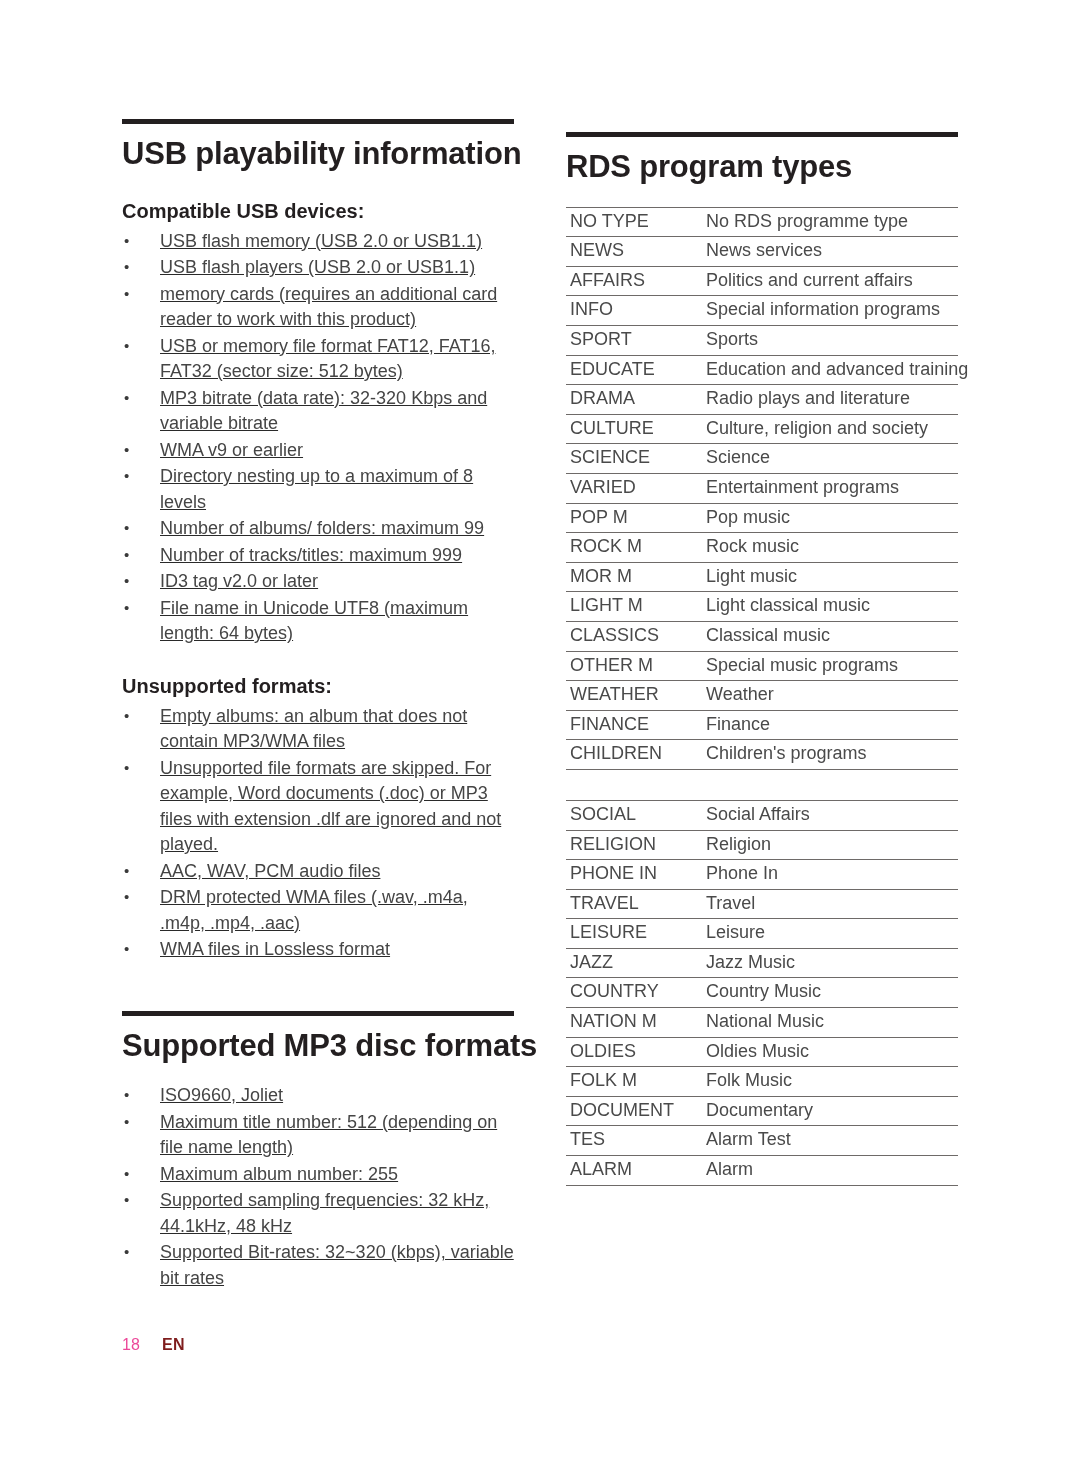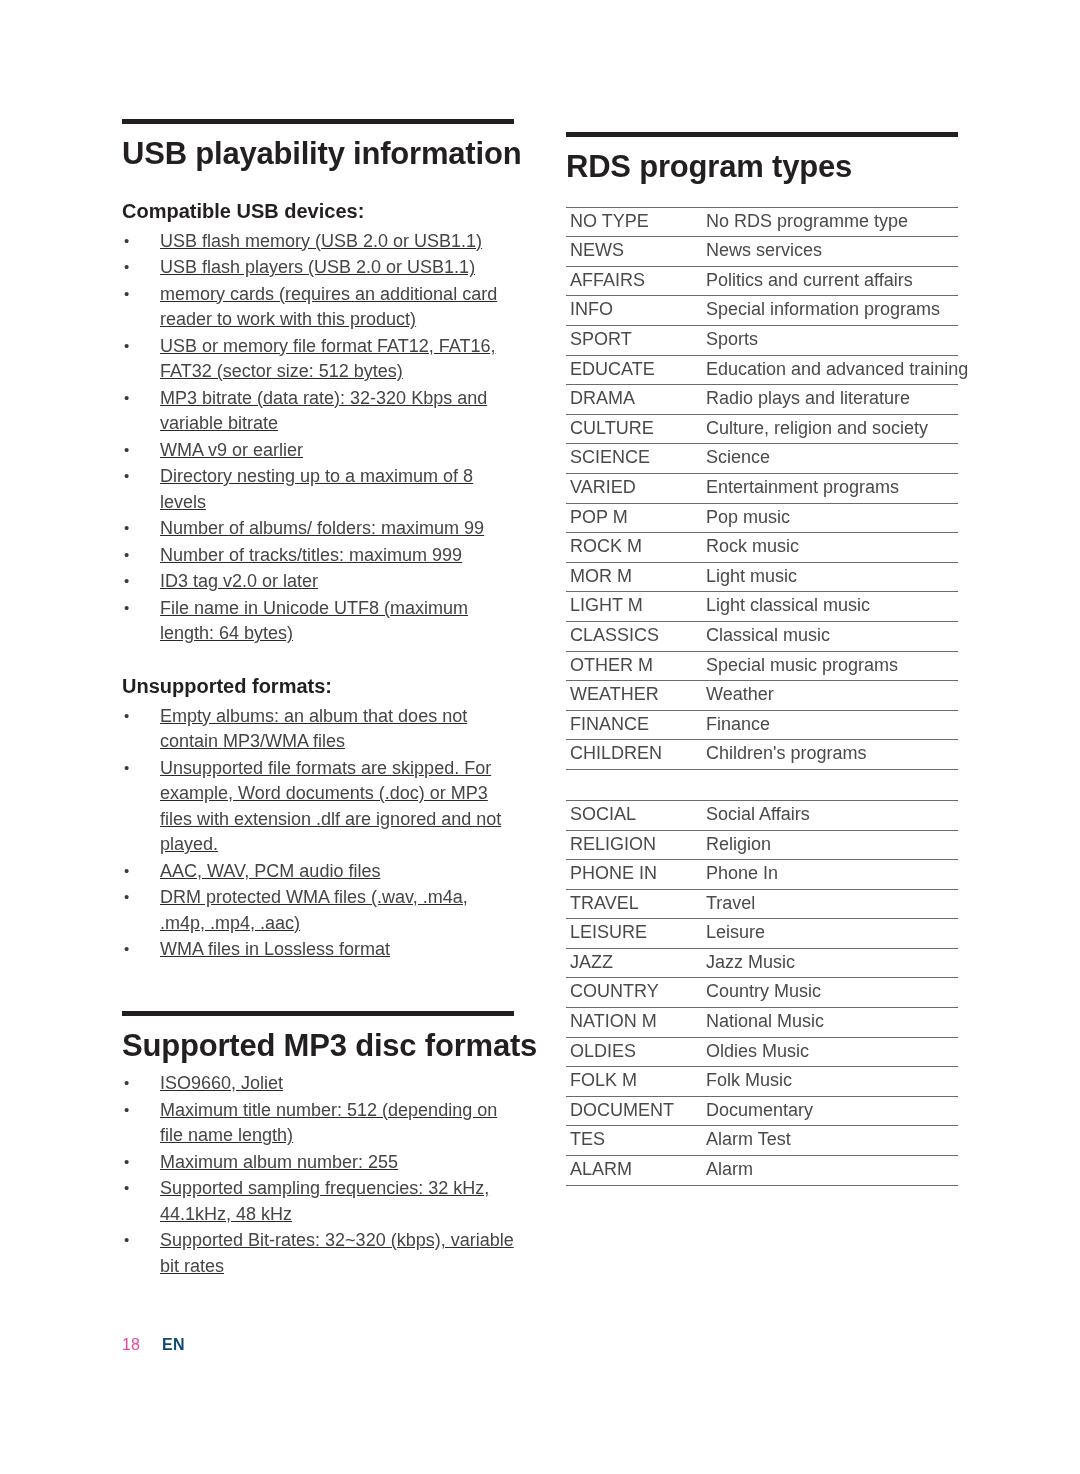--- a/index.html
+++ b/index.html
@@ -83,21 +83,21 @@
     top: -1px;
     font-size: 15px;
     color: #3a3a3a;
     line-height: 25.5px;
   }
 
   
   .block-mp3 {
     margin-top: 48px;
   }
-  .block-mp3 ul.blist { margin-top: 8px; }
+  .block-mp3 ul.blist { margin-top: 20px; }
 
   
   .rds-table {
     width: 100%;
     border-collapse: collapse;
     margin-top: 22px;
     table-layout: fixed;
   }
   .rds-table td {
     font-size: 18px;
@@ -126,21 +126,21 @@
     font-size: 16px;
     color: #2f2f2f;
   }
   .footer .pg {
     display: inline-block;
     width: 40px;
     color: #ec4899;
   }
   .footer .lang {
     font-weight: 700;
-    color: #0c4a6e;
+    color: #7f1d1d;
     letter-spacing: 0.3px;
   }
 </style>
 </head>
 <body>
 
 <div class="page">
 
   <div class="col-left">
 

